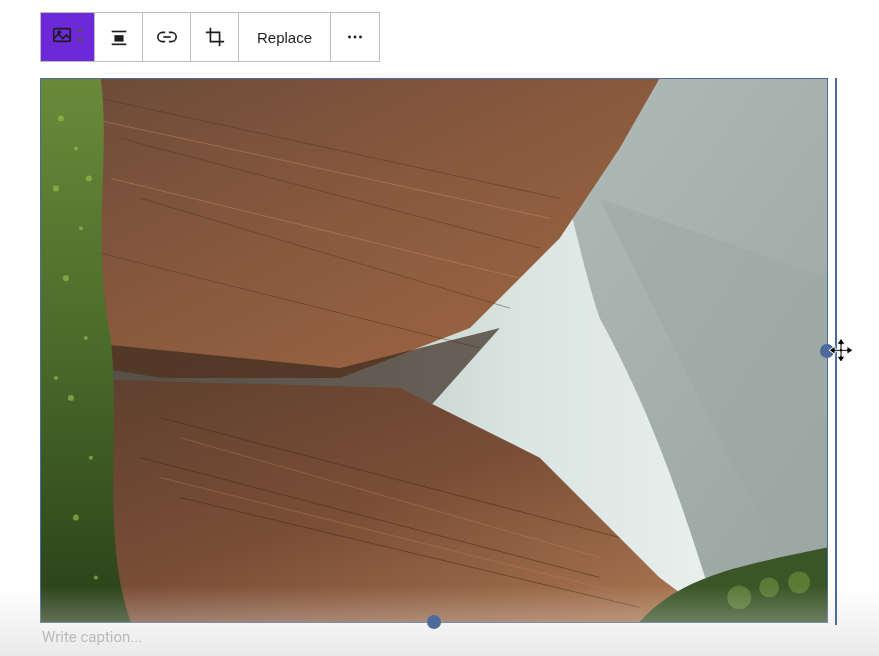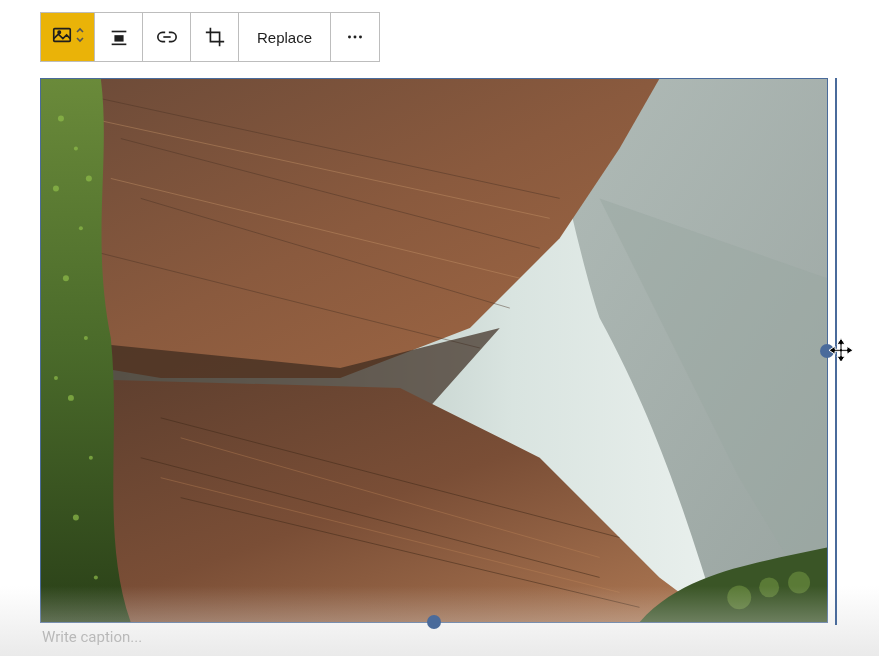--- a/index.html
+++ b/index.html
@@ -12,21 +12,21 @@
       background: #fff;
       width: 879px;
       height: 656px;
       overflow: hidden;
       position: relative;
     }
     .toolbar {
       display: inline-flex;
       border: 1px solid #bdbdbd;
       margin: 12px 0 0 40px;
-      background: #eab308;
+      background: #6d28d9;
     }
     .toolbar-btn {
       display: inline-flex;
       align-items: center;
       justify-content: center;
       min-width: 48px;
       height: 48px;
       border: none;
       background: #fff;
       border-right: 1px solid #bdbdbd;

